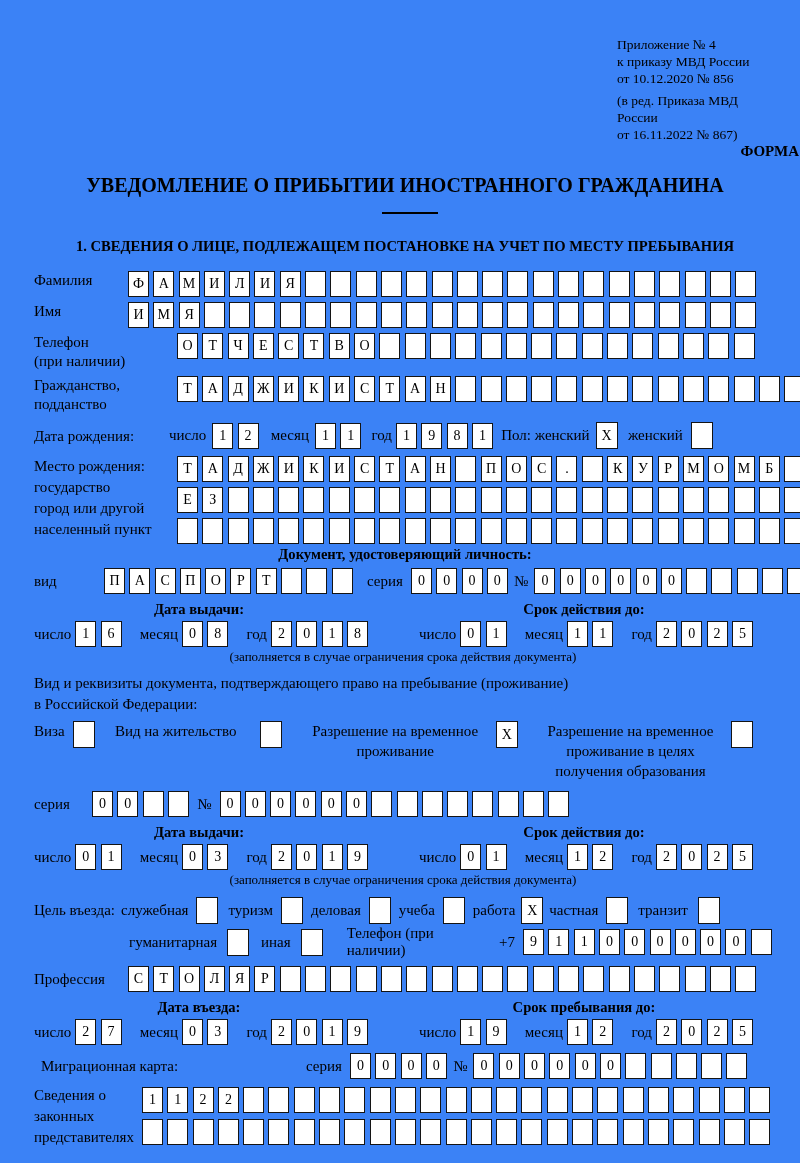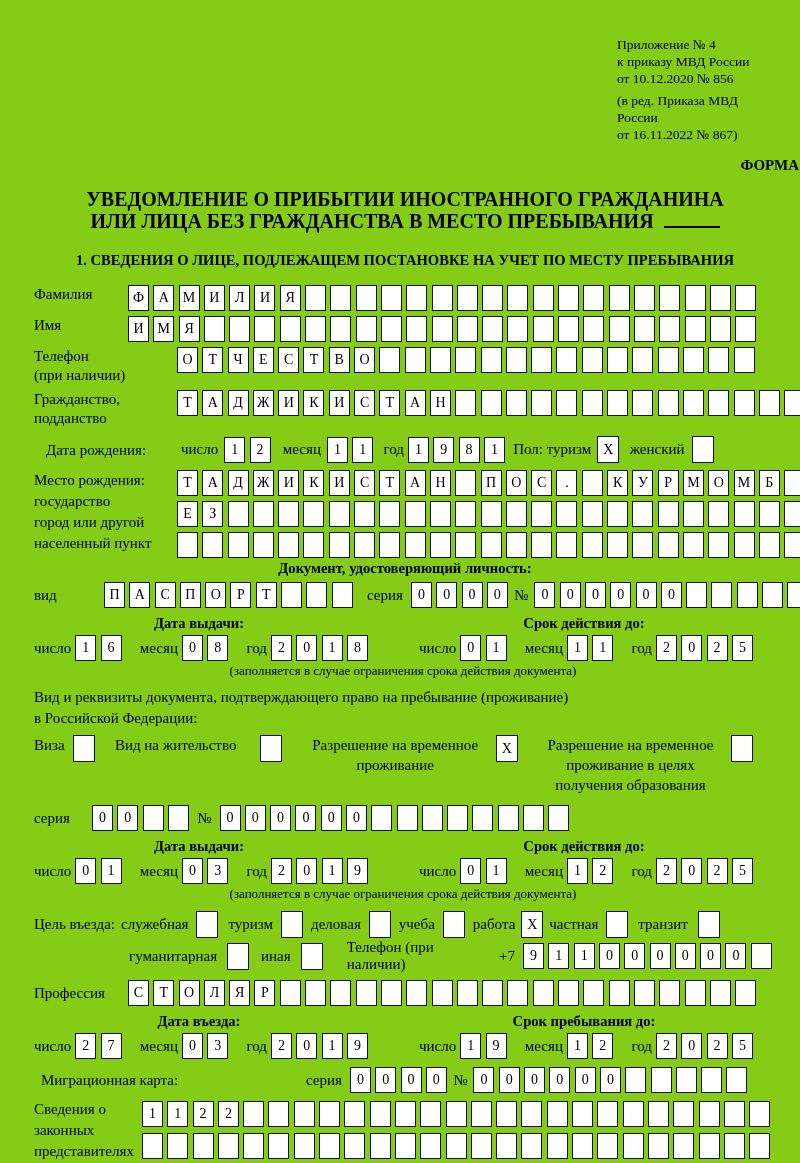--- a/index.html
+++ b/index.html
@@ -1,24 +1,24 @@
 <!DOCTYPE html>
 <html><head>
 <meta charset="utf-8">
 <style>
   html,body{margin:0;padding:0;background:#e9e9e9;}
   .page{
-    position:relative;width:800px;height:1163px;margin:0 auto;background:#84cc16;
+    position:relative;width:800px;height:1163px;margin:0 auto;background:#3b82f6;
     box-sizing:border-box;padding:36px 24px 10px 34px;
     font-family:"Liberation Serif","DejaVu Serif",serif;color:#000;font-size:15px;
     overflow:hidden;
   }
   .hdr-block{margin-left:583px;line-height:17px;font-size:13.5px;}
   .hdr-block .grp2{margin-top:5px;}
-  .form-label{margin-left:583px;text-align:right;font-weight:bold;font-size:15px;margin-top:14px;width:182px;}
+  .form-label{margin-left:583px;text-align:right;font-weight:bold;font-size:15px;width:182px;}
   .title{ text-align:center;font-weight:bold;font-size:20px;line-height:22px;margin-top:14px;}
   .blank-line{display:inline-block;width:56px;border-bottom:2px solid #000;height:12px;margin-left:10px;}
   .sec-heading{text-align:center;font-weight:bold;font-size:14.6px;margin-top:20px;}
   .row{display:flex;align-items:flex-start;margin-top:5px;}
   .lbl{line-height:18px;flex:none;}
   .w95{width:94px;}
   .w145{width:143px;}
   .boxes{display:flex;flex-wrap:nowrap;}
   .cell{
     box-sizing:border-box;flex:none;width:21px;height:26px;border:1.6px solid #141414;
@@ -55,21 +55,21 @@
     <div class="grp2">
       <div>(в ред. Приказа МВД России</div>
       <div>от 16.11.2022 № 867)</div>
     </div>
   </div>
   <div class="form-label">ФОРМА</div>
 
   <div class="title">
     <div>УВЕДОМЛЕНИЕ О ПРИБЫТИИ ИНОСТРАННОГО ГРАЖДАНИНА</div>
     <div>
-      <span>ИЛИ ЛИЦА БЕЗ ГРАЖДАНСТВА В МЕСТО ПРЕБЫВАНИЯ</span><span class="blank-line"></span>
+      <span class="blank-line"></span>
     </div>
   </div>
 
   <div class="sec-heading">1. СВЕДЕНИЯ О ЛИЦЕ, ПОДЛЕЖАЩЕМ ПОСТАНОВКЕ НА УЧЕТ ПО МЕСТУ ПРЕБЫВАНИЯ</div>
 
   <div class="row" style="margin-top:16px;">
     <span class="lbl w95">Фамилия</span>
     <div class="boxes">
         <div class="cell">Ф</div>
         <div class="cell">А</div>
@@ -190,39 +190,39 @@
         <div class="cell"></div>
         <div class="cell"></div>
         <div class="cell"></div>
         <div class="cell"></div>
         <div class="cell"></div>
         <div class="cell"></div>
       </div>
   </div>
 
   <div class="row" style="align-items:center;margin-top:8px;">
-    <span class="lbl" style="width:135px;margin-left:12px;">Дата рождения:</span>
+    <span class="lbl" style="width:135px;">Дата рождения:</span>
     <span style="margin-right:6px;">число</span>
     <div class="boxes">
         <div class="cell">1</div>
         <div class="cell">2</div>
       </div>
     <span style="margin:0 6px 0 8px;">месяц</span>
     <div class="boxes">
         <div class="cell">1</div>
         <div class="cell">1</div>
       </div>
     <span style="margin:0 4px 0 6px;">год</span>
     <div class="boxes">
         <div class="cell">1</div>
         <div class="cell">9</div>
         <div class="cell">8</div>
         <div class="cell">1</div>
       </div>
-    <span style="margin:0 6px 0 4px;">Пол: туризм</span>
+    <span style="margin:0 6px 0 4px;">Пол: женский</span>
     <div class="cell check">X</div>
     <span style="margin:0 8px 0 6px;">женский</span>
     <div class="cell check"></div>
   </div>
 
   <div class="row" style="margin-top:7px;">
     <div class="stack" style="width:143px;line-height:21px;">
       <span>Место рождения:</span>
       <span>государство</span>
       <span>город или другой</span>

